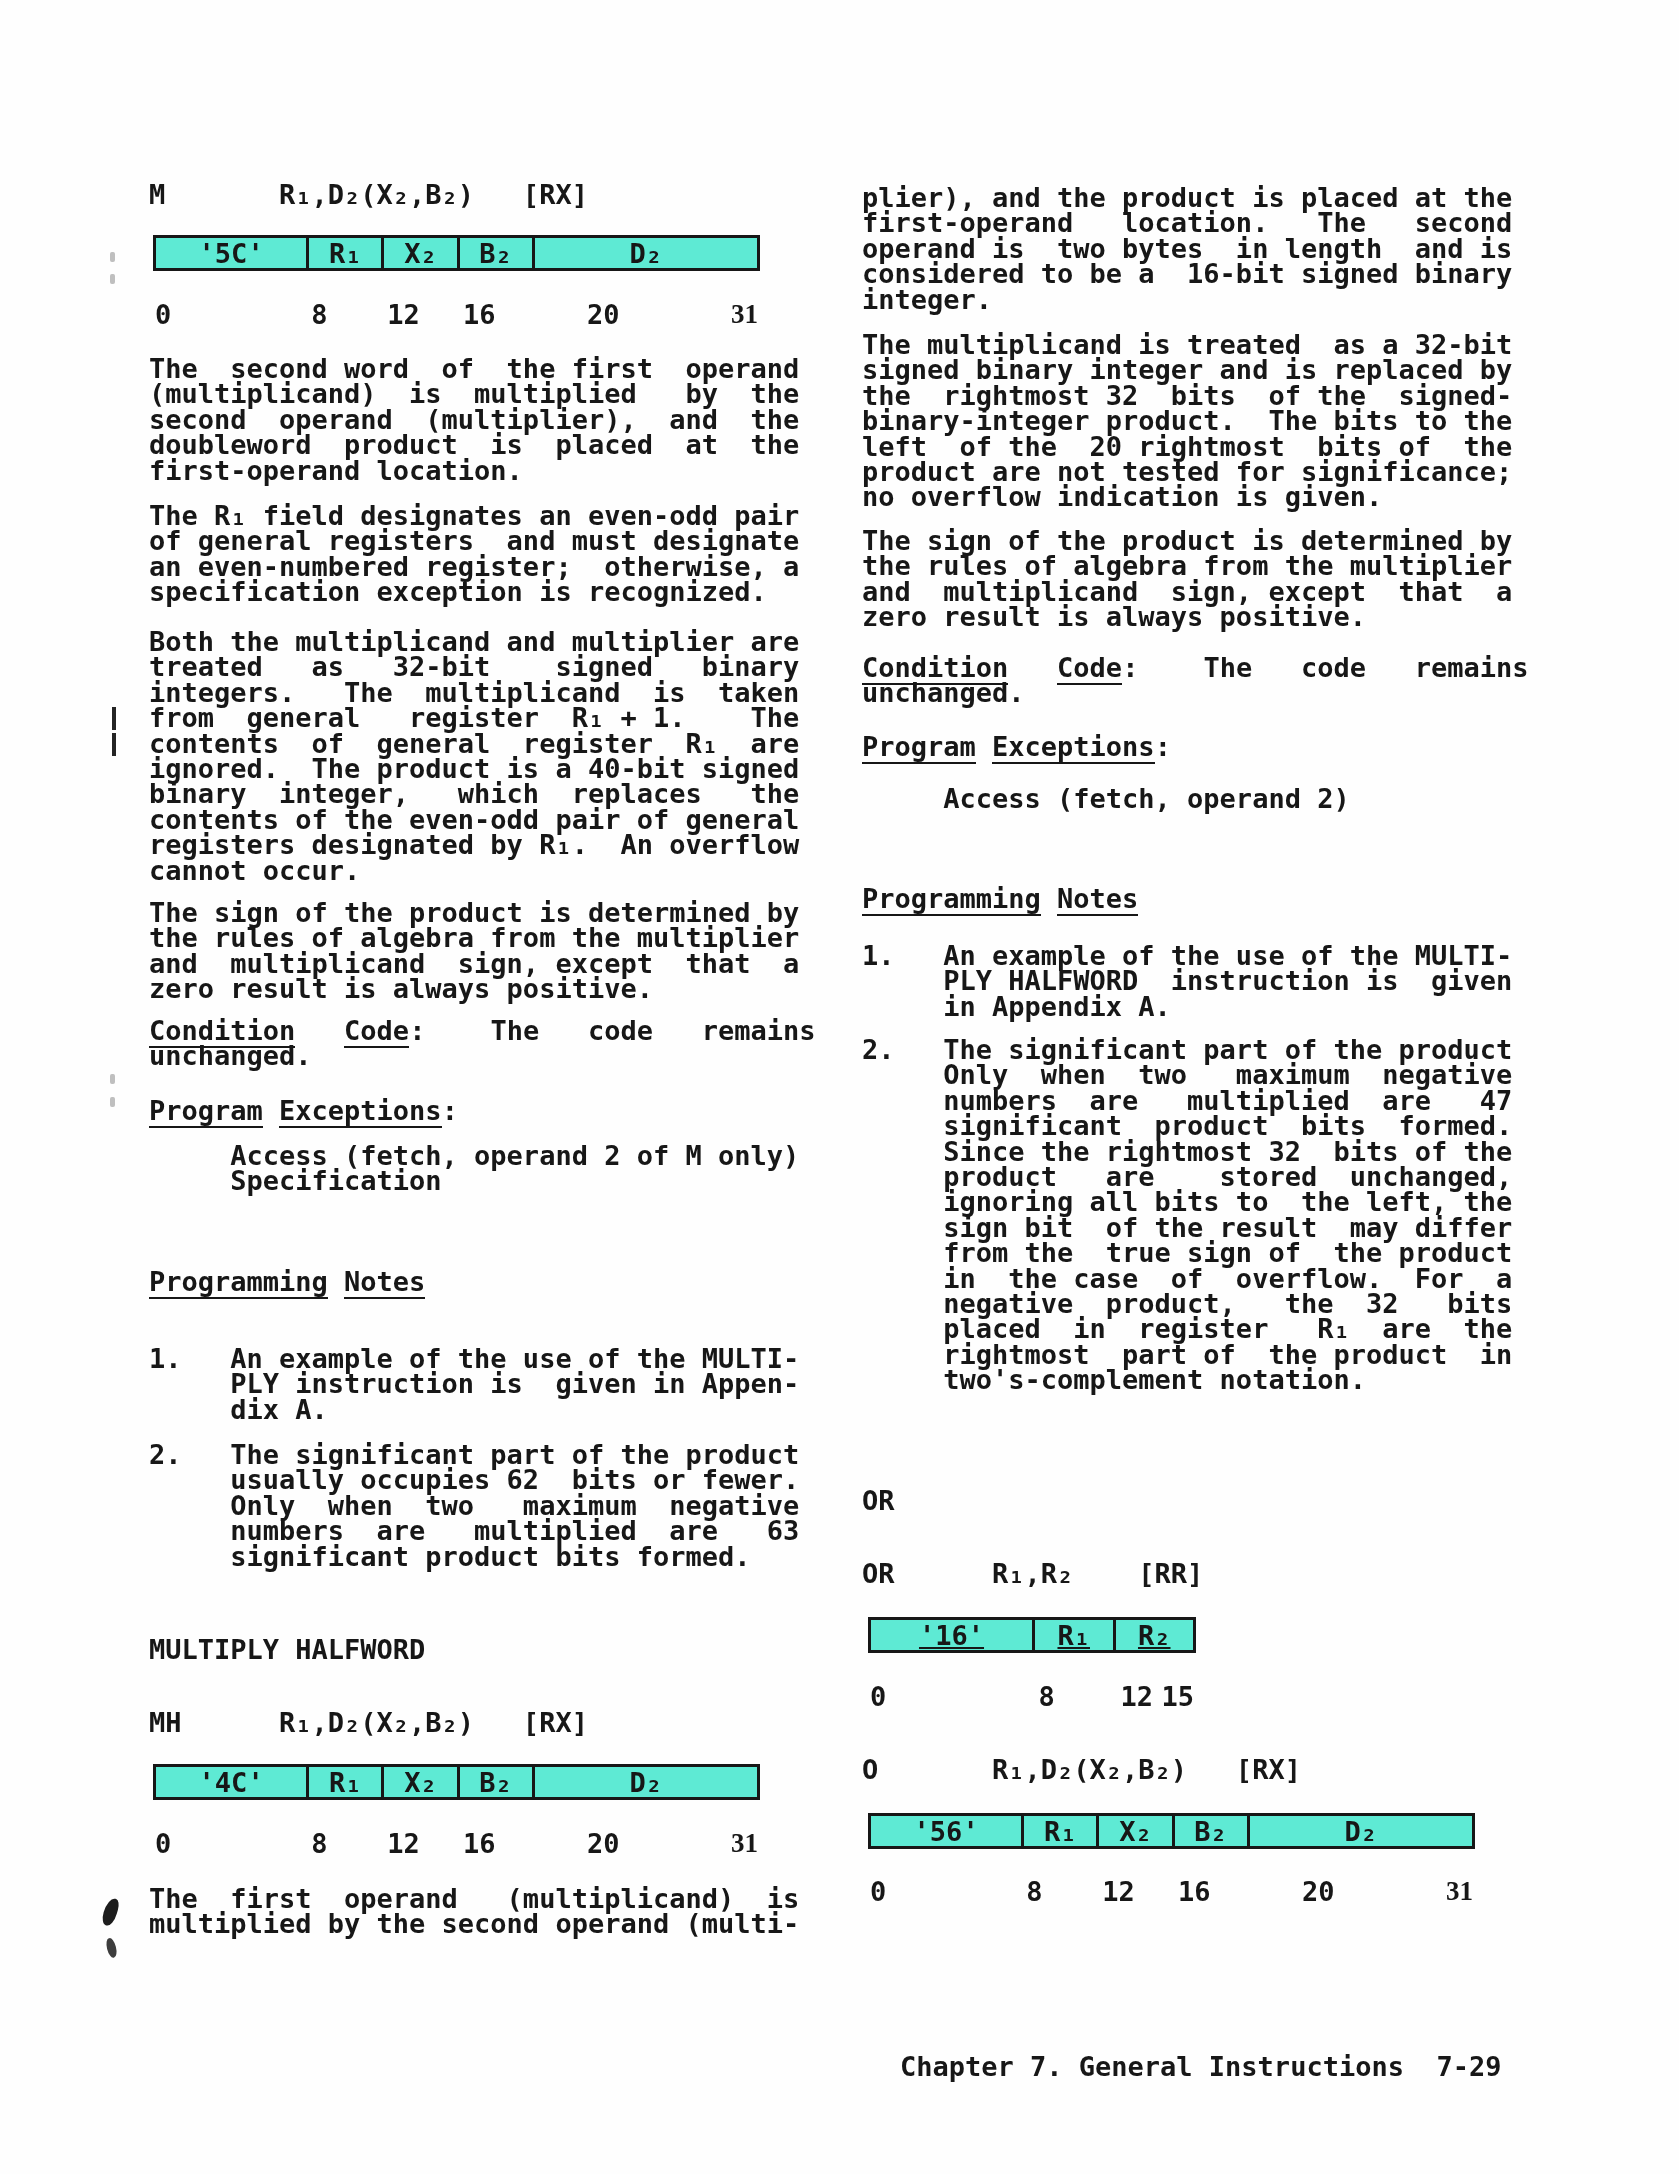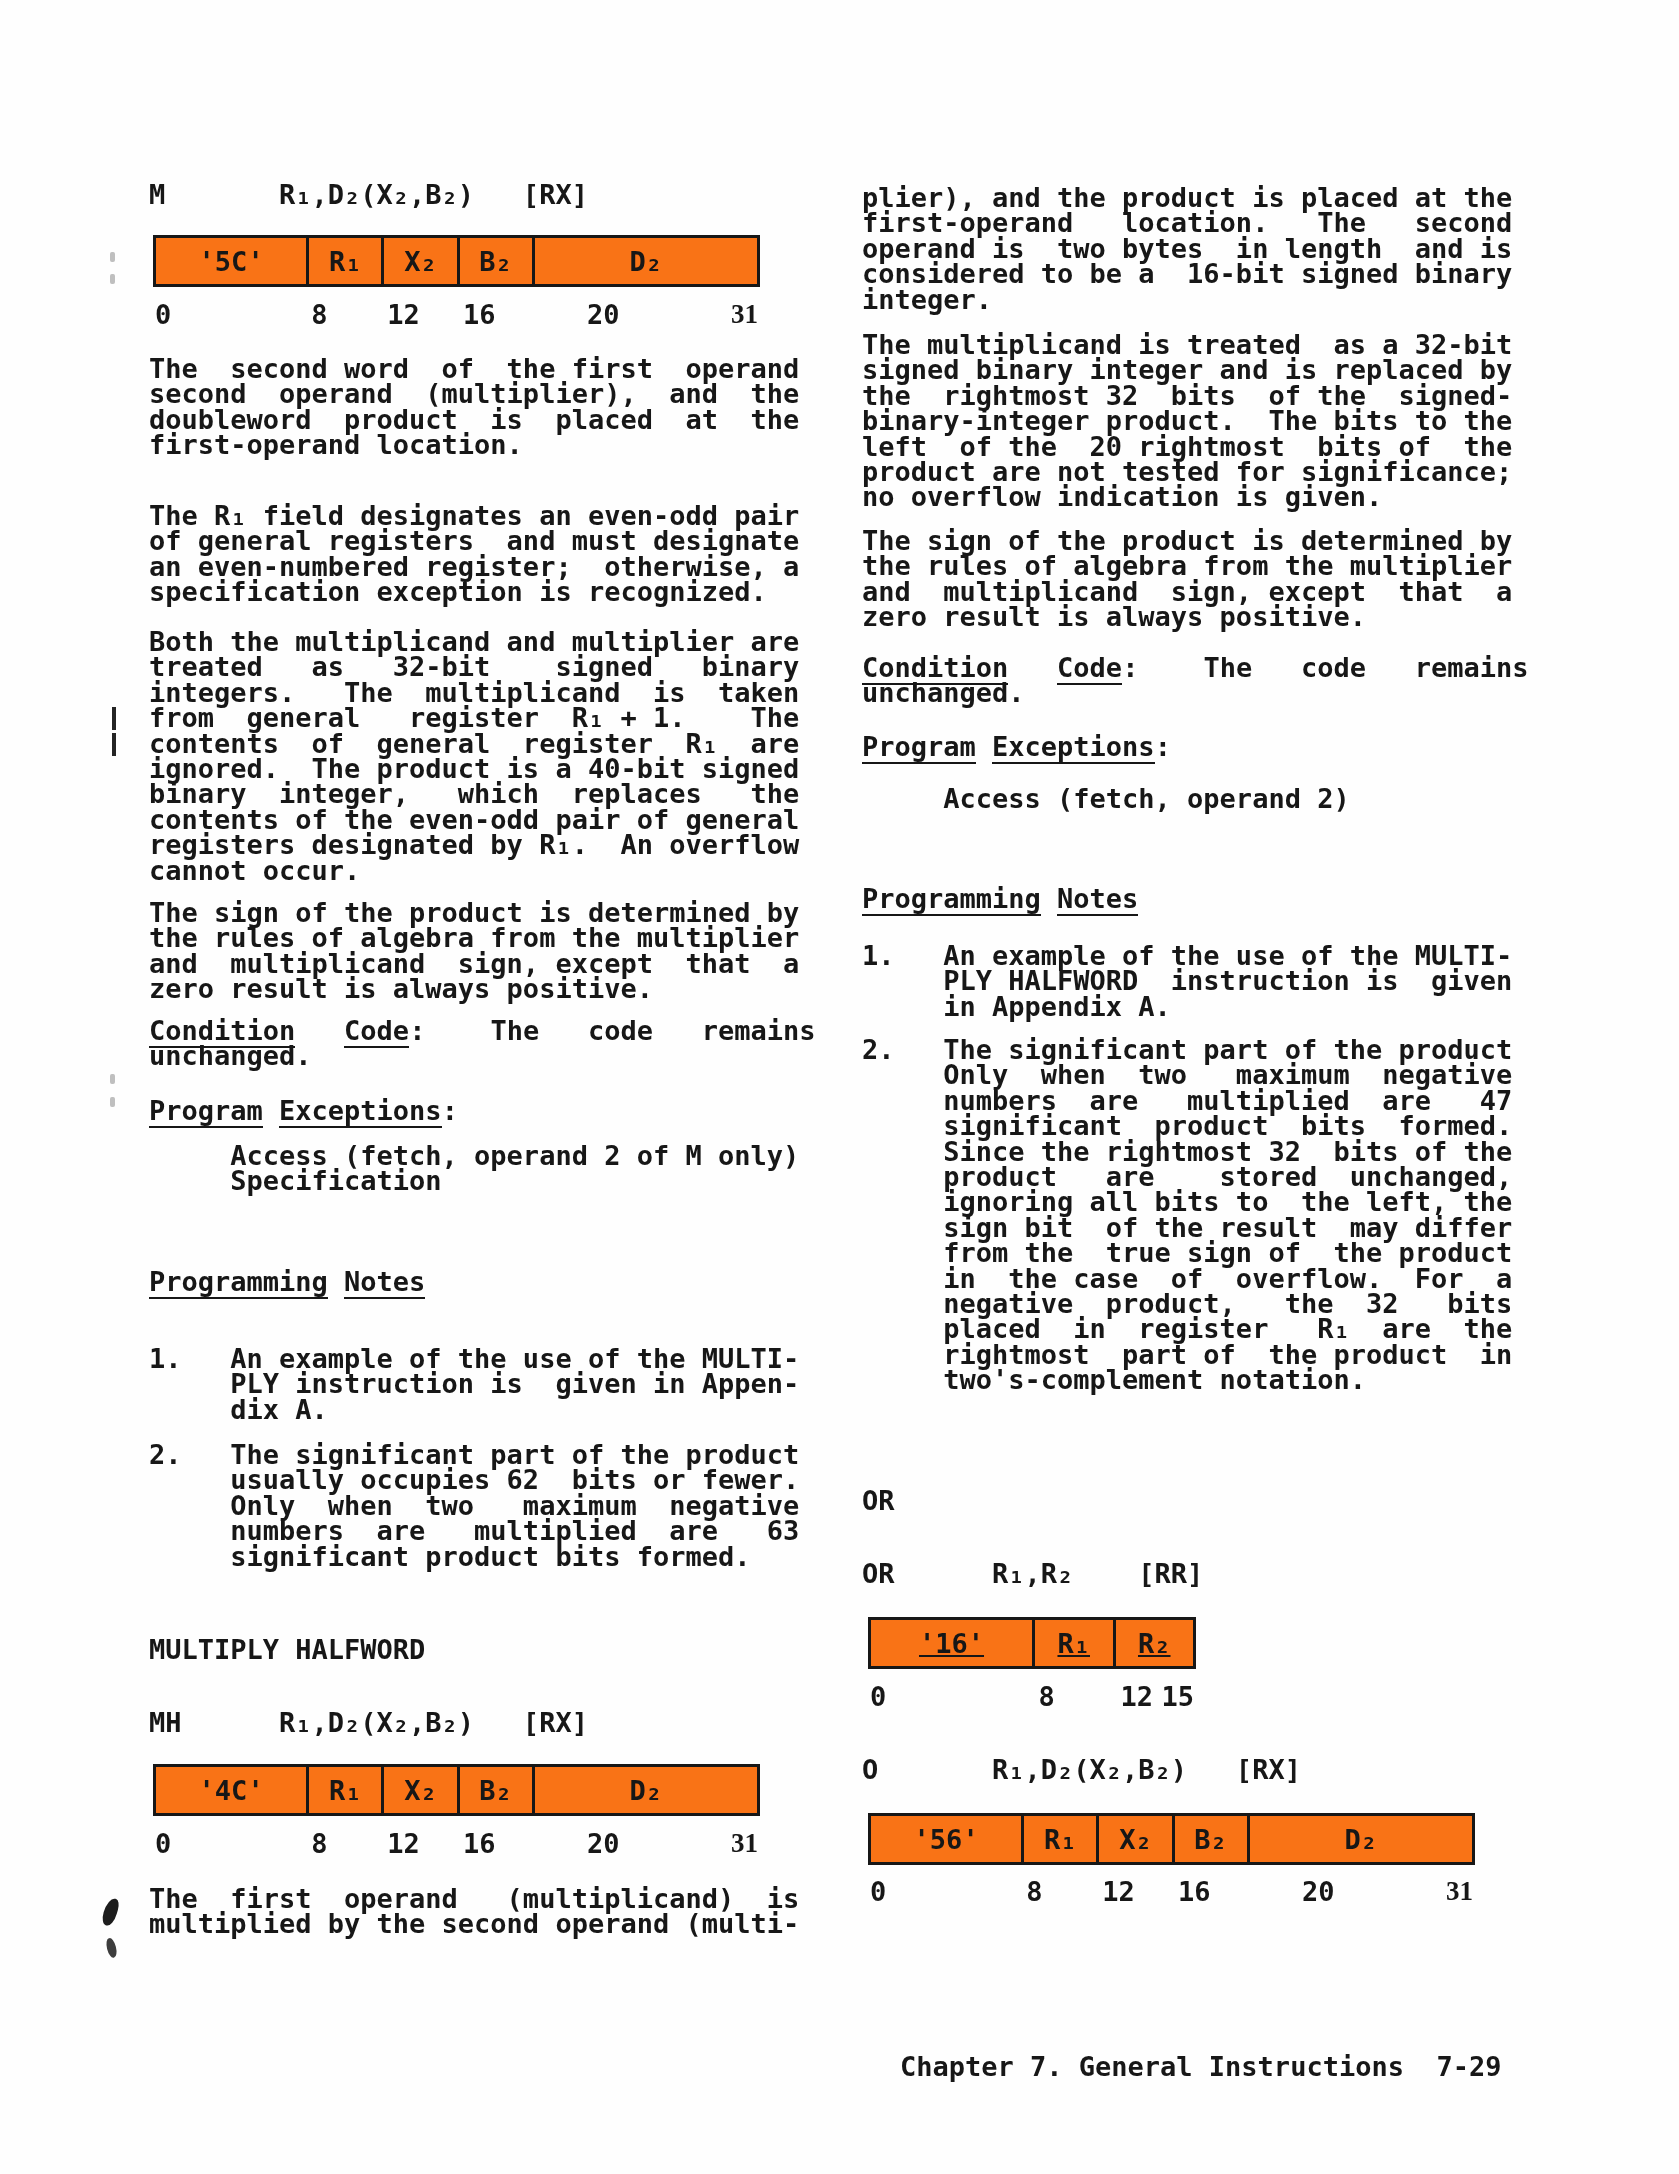--- a/index.html
+++ b/index.html
@@ -15,24 +15,24 @@
     overflow:hidden;
   }
   .blk{position:absolute;left:149px;}
   .blk.r{left:862px;}
   .ln{white-space:pre;line-height:25.4px;height:25.4px;}
   .ul{border-bottom:2.8px solid #171717;}
   
   .fmt{
     position:absolute;
     display:flex;
-    width:607px;height:52px;
+    width:607px;height:36px;
     border:3.8px solid #171717;
     box-sizing:border-box;
-    background:#f97316;
+    background:#5eead4;
   }
   .fmt .f{
     flex:0 0 12.5%;
     display:flex;align-items:center;justify-content:center;
     border-left:3.8px solid #171717;
     box-sizing:border-box;height:100%;
     white-space:pre;
   }
   .fmt .f.op{flex:0 0 25%;border-left:none;}
   .fmt .f.wide{flex:1 1 auto;}
@@ -78,20 +78,21 @@
     <span class="p0">0</span>
     <span class="p8">8</span>
     <span class="p12">12</span>
     <span class="p16">16</span>
     <span class="p20">20</span>
     <span class="p31">31</span>
   </div>
 
   <div class="blk" style="top:356px">
       <div class="ln">The  second word  of  the first  operand</div>
+      <div class="ln">(multiplicand)  is  multiplied   by  the</div>
       <div class="ln">second  operand  (multiplier),  and  the</div>
       <div class="ln">doubleword  product  is  placed  at  the</div>
       <div class="ln">first-operand location.</div>
     </div>
   <div class="blk" style="top:503px">
       <div class="ln">The R₁ field designates an even-odd pair</div>
       <div class="ln">of general registers  and must designate</div>
       <div class="ln">an even-numbered register;  otherwise, a</div>
       <div class="ln">specification exception is recognized.</div>
     </div>

